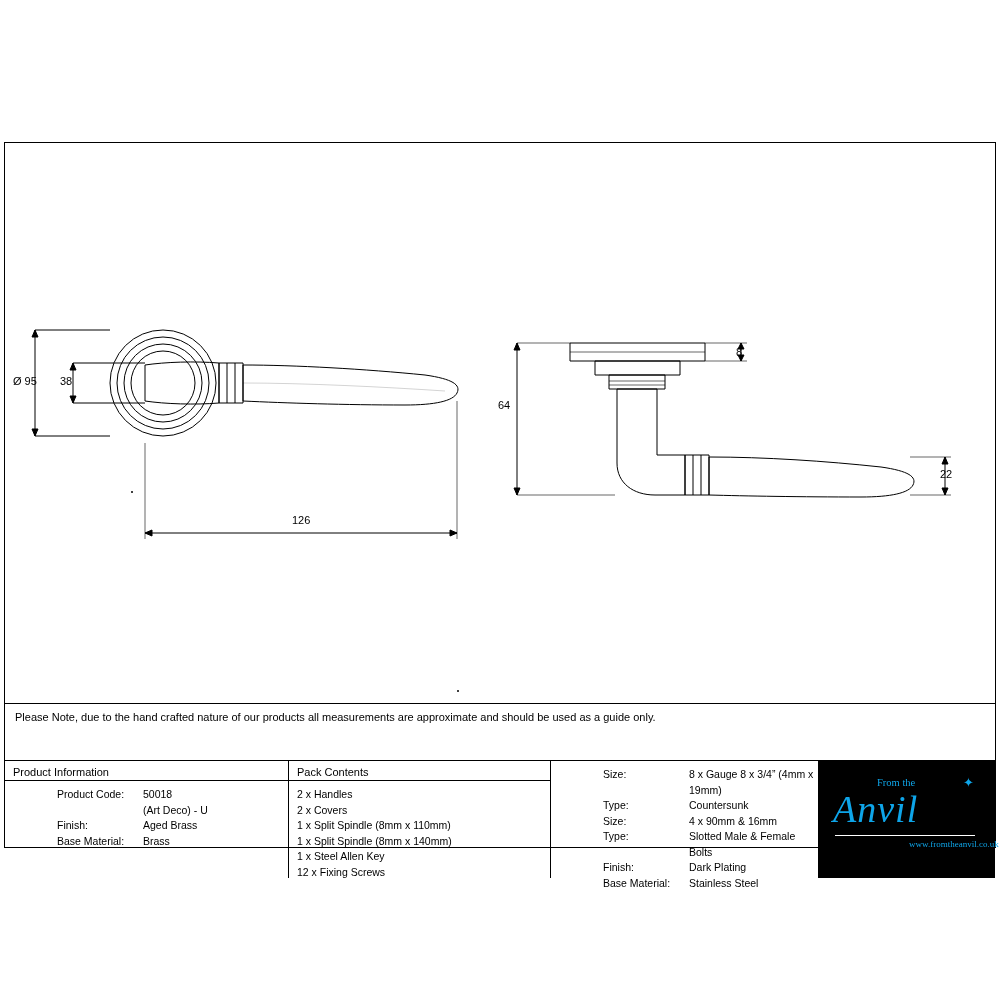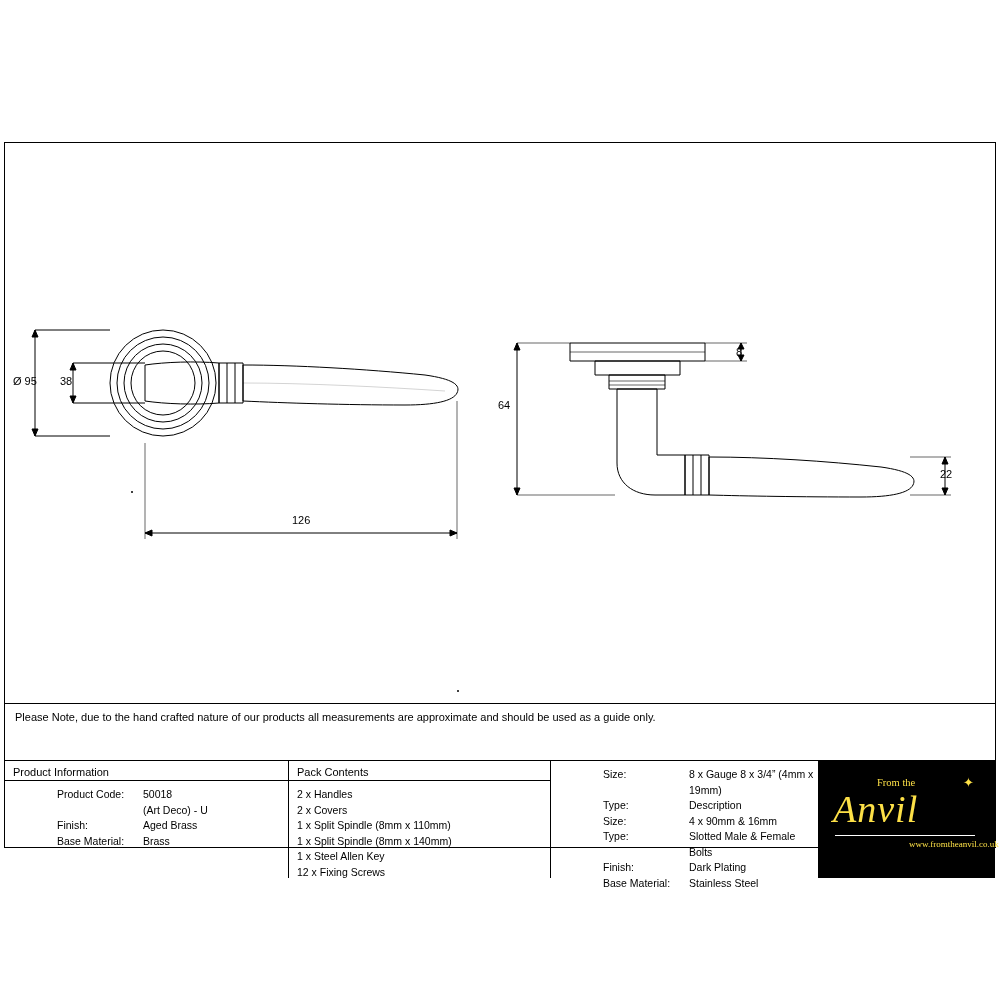--- a/index.html
+++ b/index.html
@@ -83,21 +83,21 @@
   .kv .k { width: 86px; flex: 0 0 86px; }
   .kv .v { flex: 1; }
   .fix .k { width: 86px; flex: 0 0 86px; }
   .li { line-height: 15.5px; }
 
   
   .logo-wrap {
     position: relative;
     width: 100%;
     height: 100%;
-    color: #fde047;
+    color: #0ea5e9;
   }
   .logo-from {
     position: absolute;
     left: 58px;
     top: 16px;
     font-size: 10.5px;
     font-family: "Liberation Serif", serif;
   }
   .logo-anvil {
     position: absolute;
@@ -264,21 +264,21 @@
     </div>
 
     <div class="col col-fix">
       <div class="col-body fix">
         <div class="kv">
           <span class="k">Size:</span>
           <span class="v">8 x Gauge 8 x 3/4” (4mm x 19mm)</span>
         </div>
         <div class="kv">
           <span class="k">Type:</span>
-          <span class="v">Description</span>
+          <span class="v">Countersunk</span>
         </div>
         <div class="kv">
           <span class="k">Size:</span>
           <span class="v">4 x 90mm &amp; 16mm</span>
         </div>
         <div class="kv">
           <span class="k">Type:</span>
           <span class="v">Slotted Male &amp; Female Bolts</span>
         </div>
         <div class="kv">

